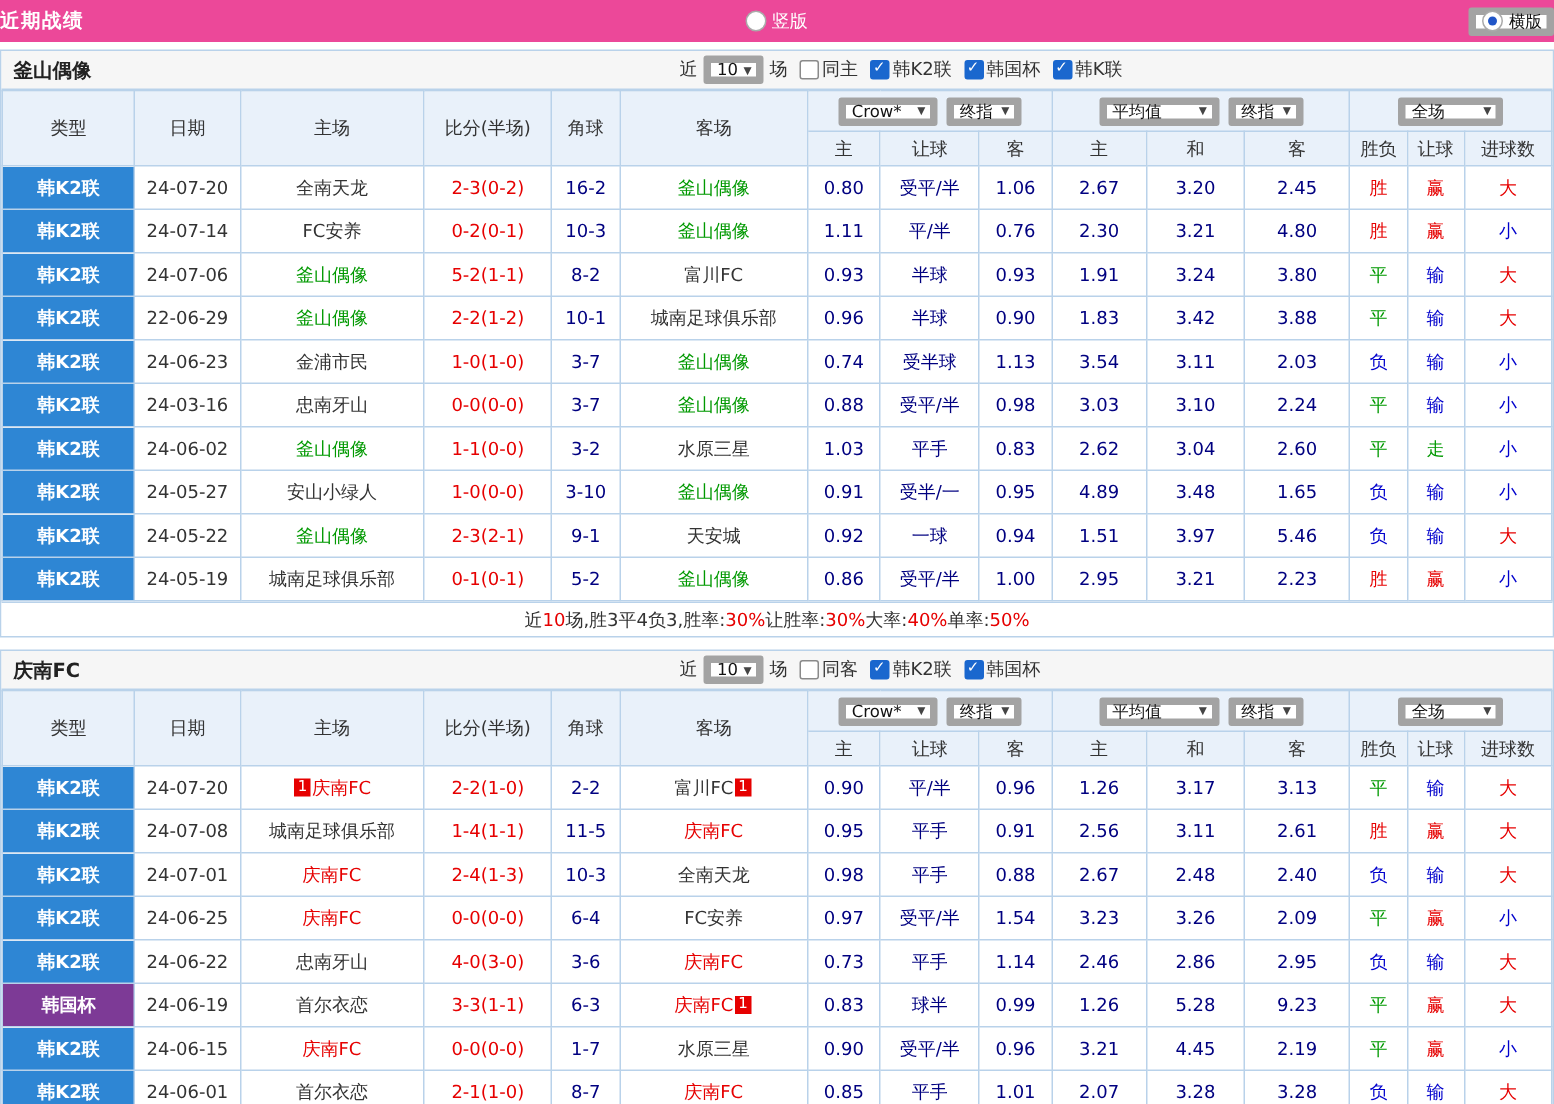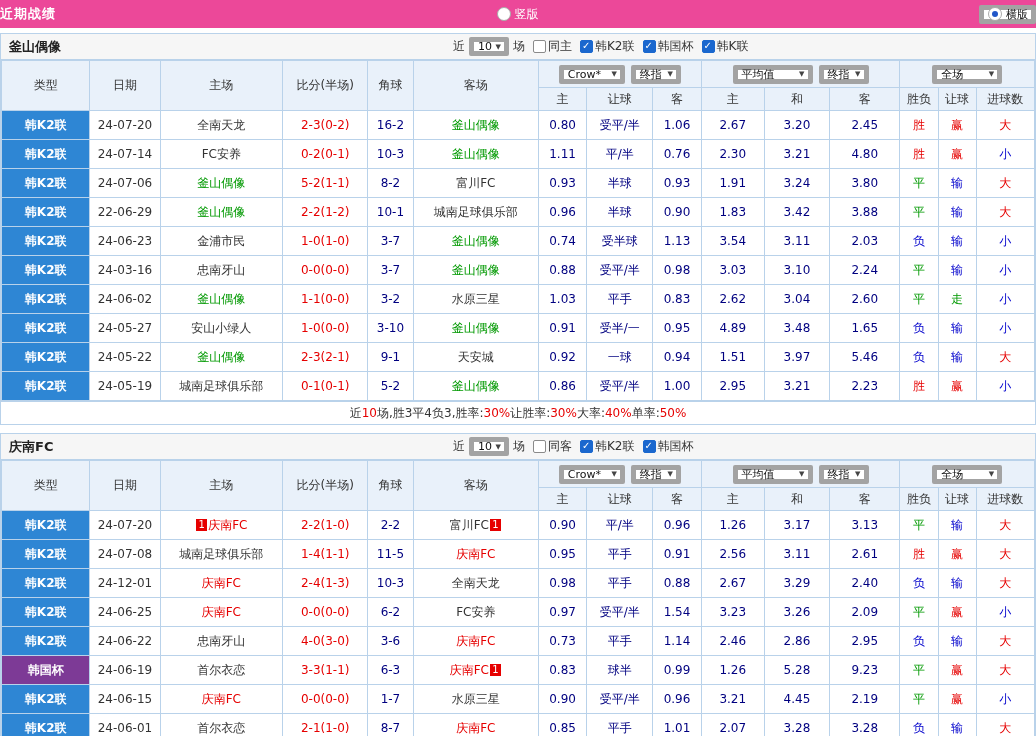--- a/index.html
+++ b/index.html
@@ -463,41 +463,41 @@
           <td class="navy">0.91</td>
           <td class="navy">2.56</td>
           <td class="navy">3.11</td>
           <td class="navy">2.61</td>
           <td class="res" style="color: rgb(230, 0, 0);">胜</td>
           <td class="res" style="color: rgb(230, 0, 0);">赢</td>
           <td class="res" style="color: rgb(230, 0, 0);">大</td>
         </tr>
         <tr>
           <td class="lg">韩K2联</td>
-          <td class="date">24-12-01</td>
+          <td class="date">24-07-01</td>
           <td class="teamcell"><span class="tname" style="color: rgb(230, 0, 0);">庆南FC</span></td>
           <td class="score">2-4(1-3)</td>
           <td class="navy">10-3</td>
           <td class="teamcell"><span class="tname">全南天龙</span></td>
           <td class="navy">0.98</td>
           <td class="navy">平手</td>
           <td class="navy">0.88</td>
           <td class="navy">2.67</td>
-          <td class="navy">3.29</td>
+          <td class="navy">2.48</td>
           <td class="navy">2.40</td>
           <td class="res" style="color: rgb(0, 0, 204);">负</td>
           <td class="res" style="color: rgb(0, 0, 204);">输</td>
           <td class="res" style="color: rgb(230, 0, 0);">大</td>
         </tr>
         <tr>
           <td class="lg">韩K2联</td>
           <td class="date">24-06-25</td>
           <td class="teamcell"><span class="tname" style="color: rgb(230, 0, 0);">庆南FC</span></td>
           <td class="score">0-0(0-0)</td>
-          <td class="navy">6-2</td>
+          <td class="navy">6-4</td>
           <td class="teamcell"><span class="tname">FC安养</span></td>
           <td class="navy">0.97</td>
           <td class="navy">受平/半</td>
           <td class="navy">1.54</td>
           <td class="navy">3.23</td>
           <td class="navy">3.26</td>
           <td class="navy">2.09</td>
           <td class="res" style="color: rgb(0, 153, 0);">平</td>
           <td class="res" style="color: rgb(230, 0, 0);">赢</td>
           <td class="res" style="color: rgb(0, 0, 204);">小</td>

